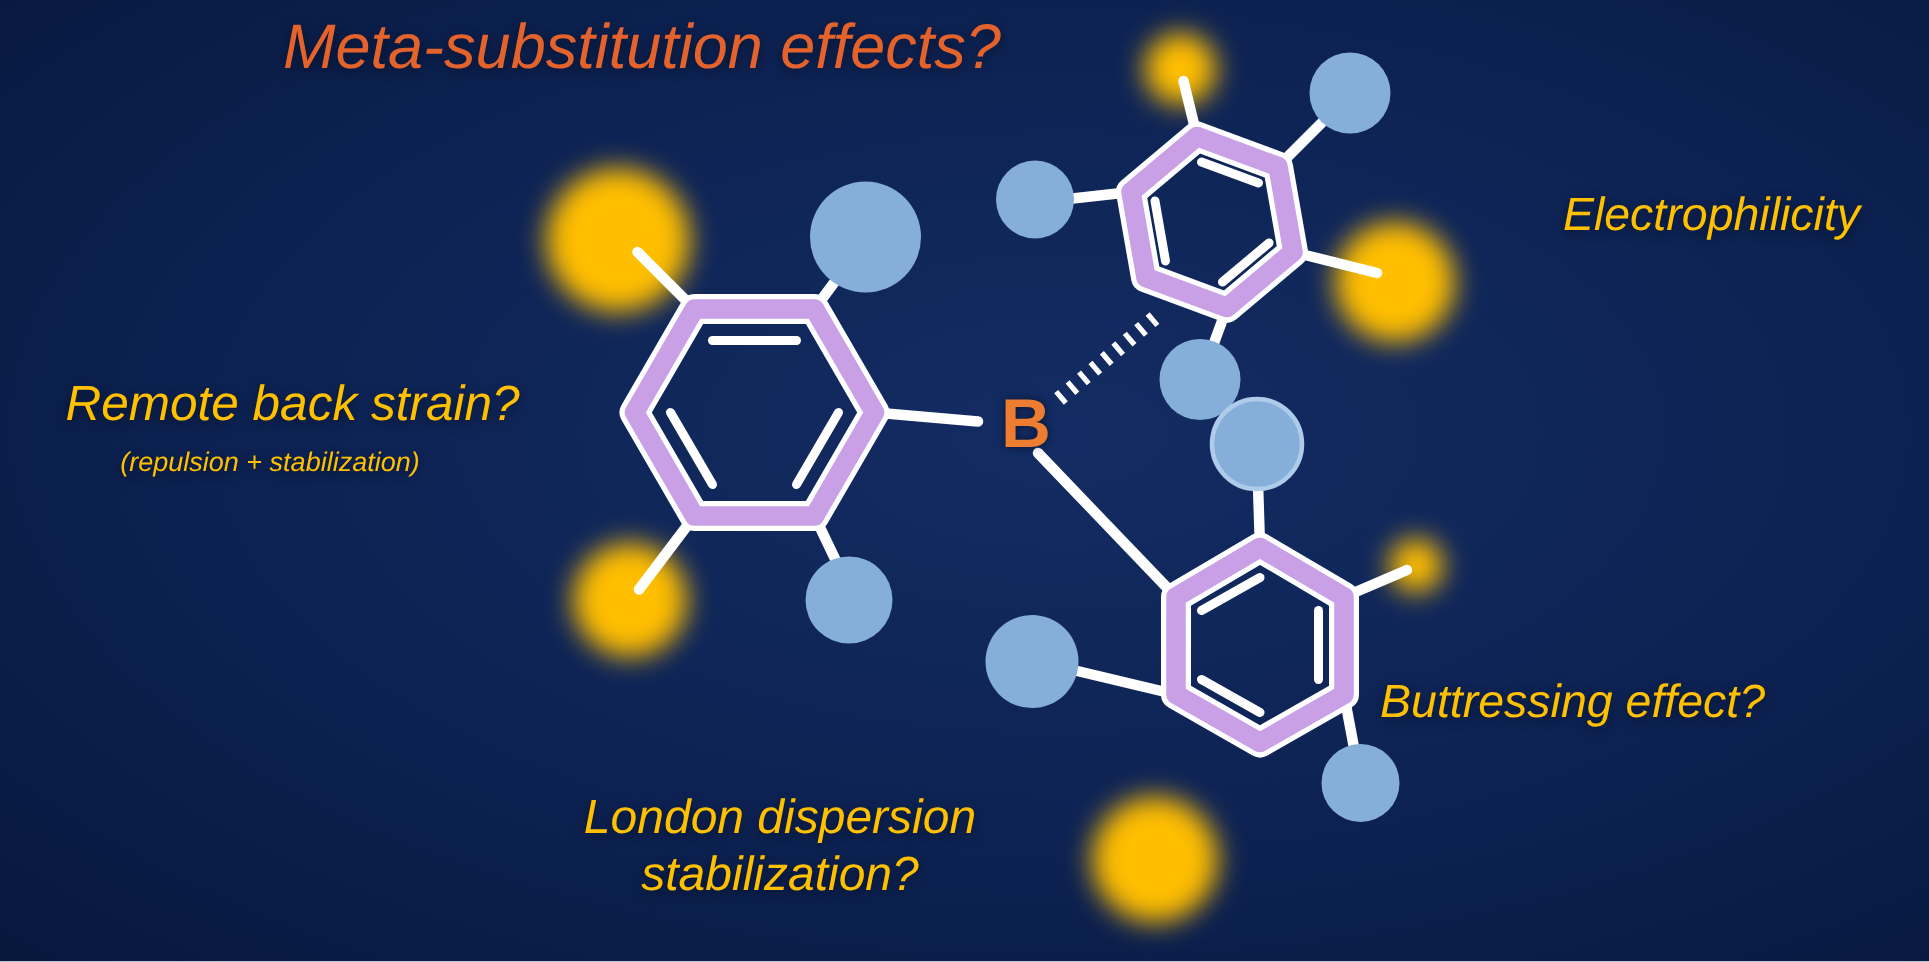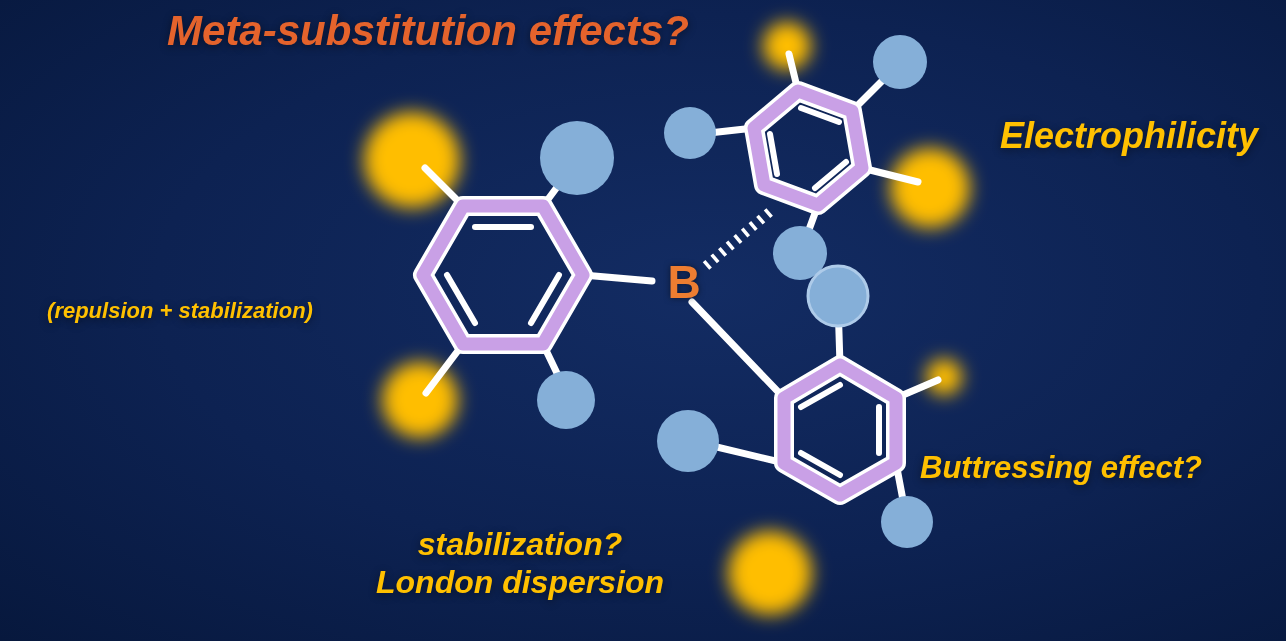--- a/index.html
+++ b/index.html
@@ -9,42 +9,42 @@
     overflow:hidden;
     background: radial-gradient(ellipse at 55% 45%,
                 var(--background-center) 0%,
                 var(--background) 55%,
                 var(--background-edge) 100%);
     font-family:"Liberation Sans", sans-serif;
   }
   svg.molecule{position:absolute;inset:0;}
   .label{
     position:absolute;
-    font-weight:bold;
+    font-weight:normal;
     font-style:italic;
     line-height:1.18;
     text-shadow:0 2px 8px rgba(0,0,0,.45);
     white-space:nowrap;
   }
   .label-meta{
     left:128px;top:6px;width:600px;
     font-size:42px;color:var(--title-orange);text-align:center;
   }
   .label-electro{
-    left:1000px;top:115px;width:282px;
-    font-size:36px;color:var(--label-yellow);text-align:left;
+    left:1000px;top:125px;width:282px;
+    font-size:31px;color:var(--label-yellow);text-align:center;
     white-space:normal;
   }
   .label-remote{
     left:0px;top:250px;width:390px;
     font-size:33px;color:var(--label-yellow);text-align:center;
   }
   .label-remote-sub{
     left:0px;top:298px;width:360px;
-    font-size:22px;color:var(--label-yellow);text-align:center;
+    font-size:18px;color:var(--label-yellow);text-align:center;
   }
   .label-buttress{
     left:920px;top:450px;width:330px;
     font-size:31px;color:var(--label-yellow);
   }
   .label-london{
     left:320px;top:526px;width:400px;
     font-size:32px;color:var(--label-yellow);text-align:center;
     white-space:normal;
   }
@@ -145,22 +145,23 @@
   </svg>
 
   <div class="boron">B</div>
 
   <div class="label label-meta">Meta-substitution effects?</div>
 
   <div class="label label-electro">
     <div>Electrophilicity</div>
   </div>
 
+  <div class="label label-remote">Remote back strain?</div>
   <div class="label label-remote-sub">(repulsion + stabilization)</div>
 
   <div class="label label-buttress">Buttressing effect?</div>
 
   <div class="label label-london">
+    <div>London dispersion</div>
     <div>stabilization?</div>
-    <div>London dispersion</div>
   </div>
 
 </div>
 
 </body></html>

